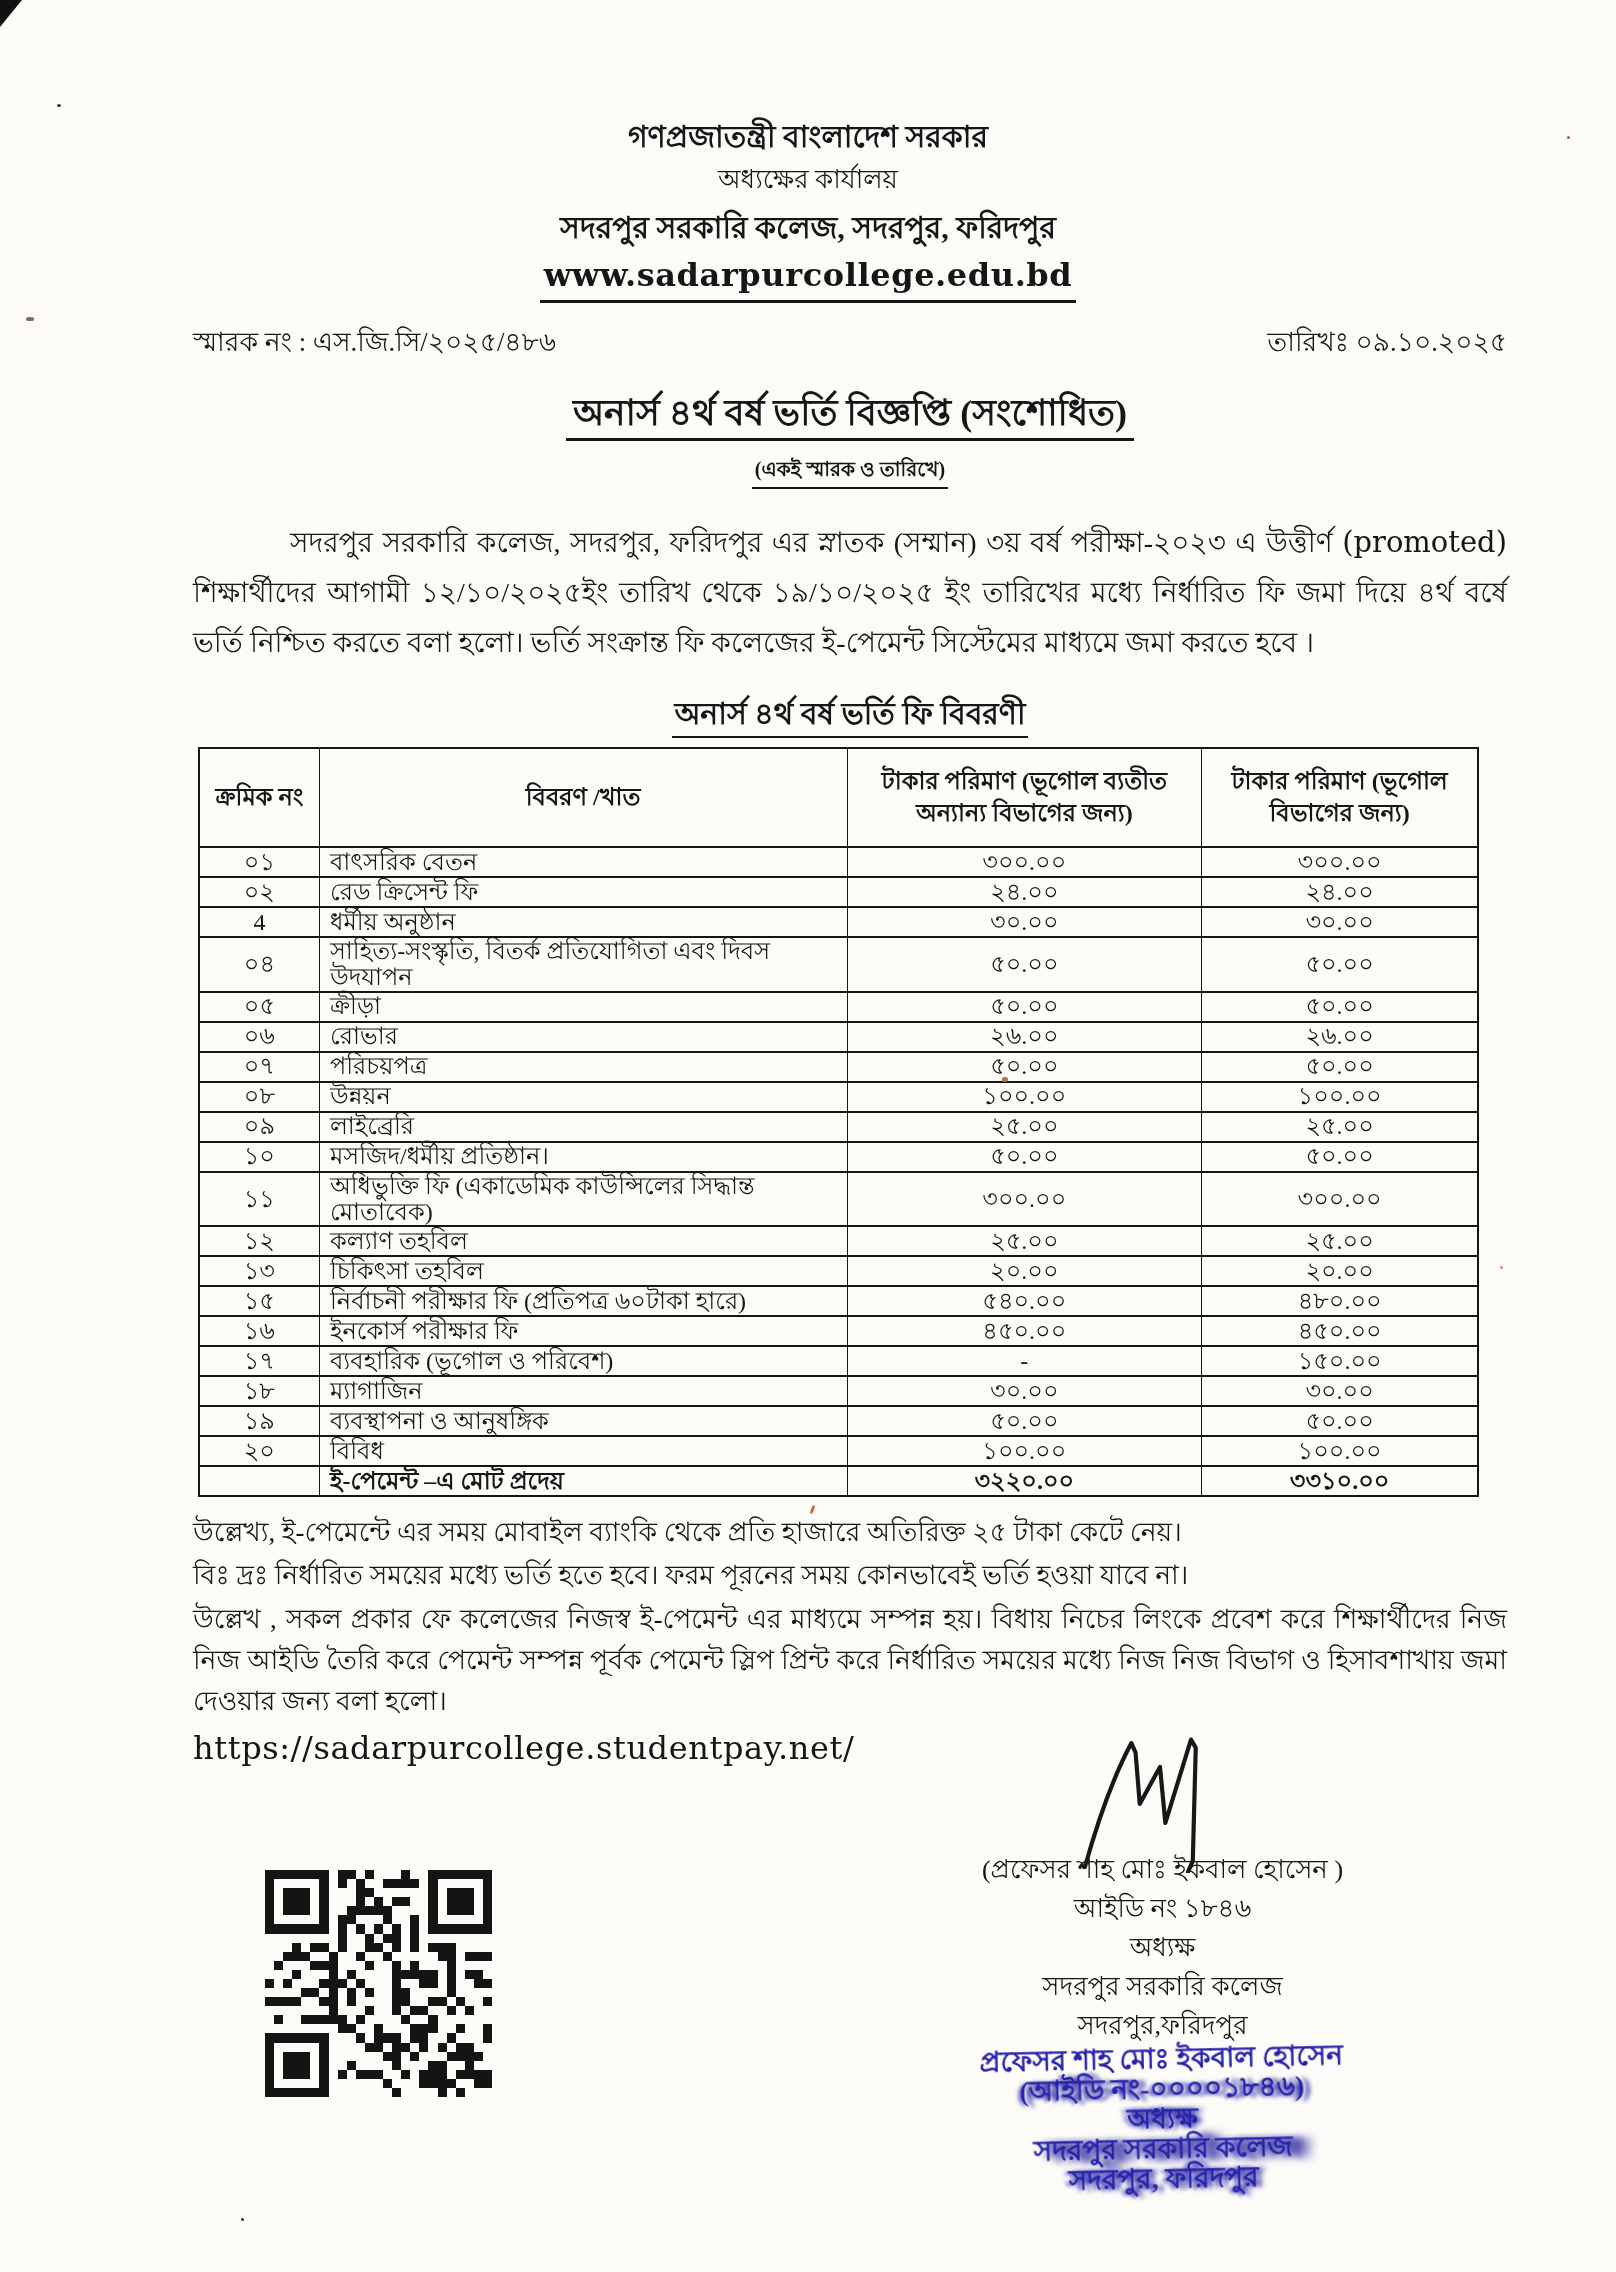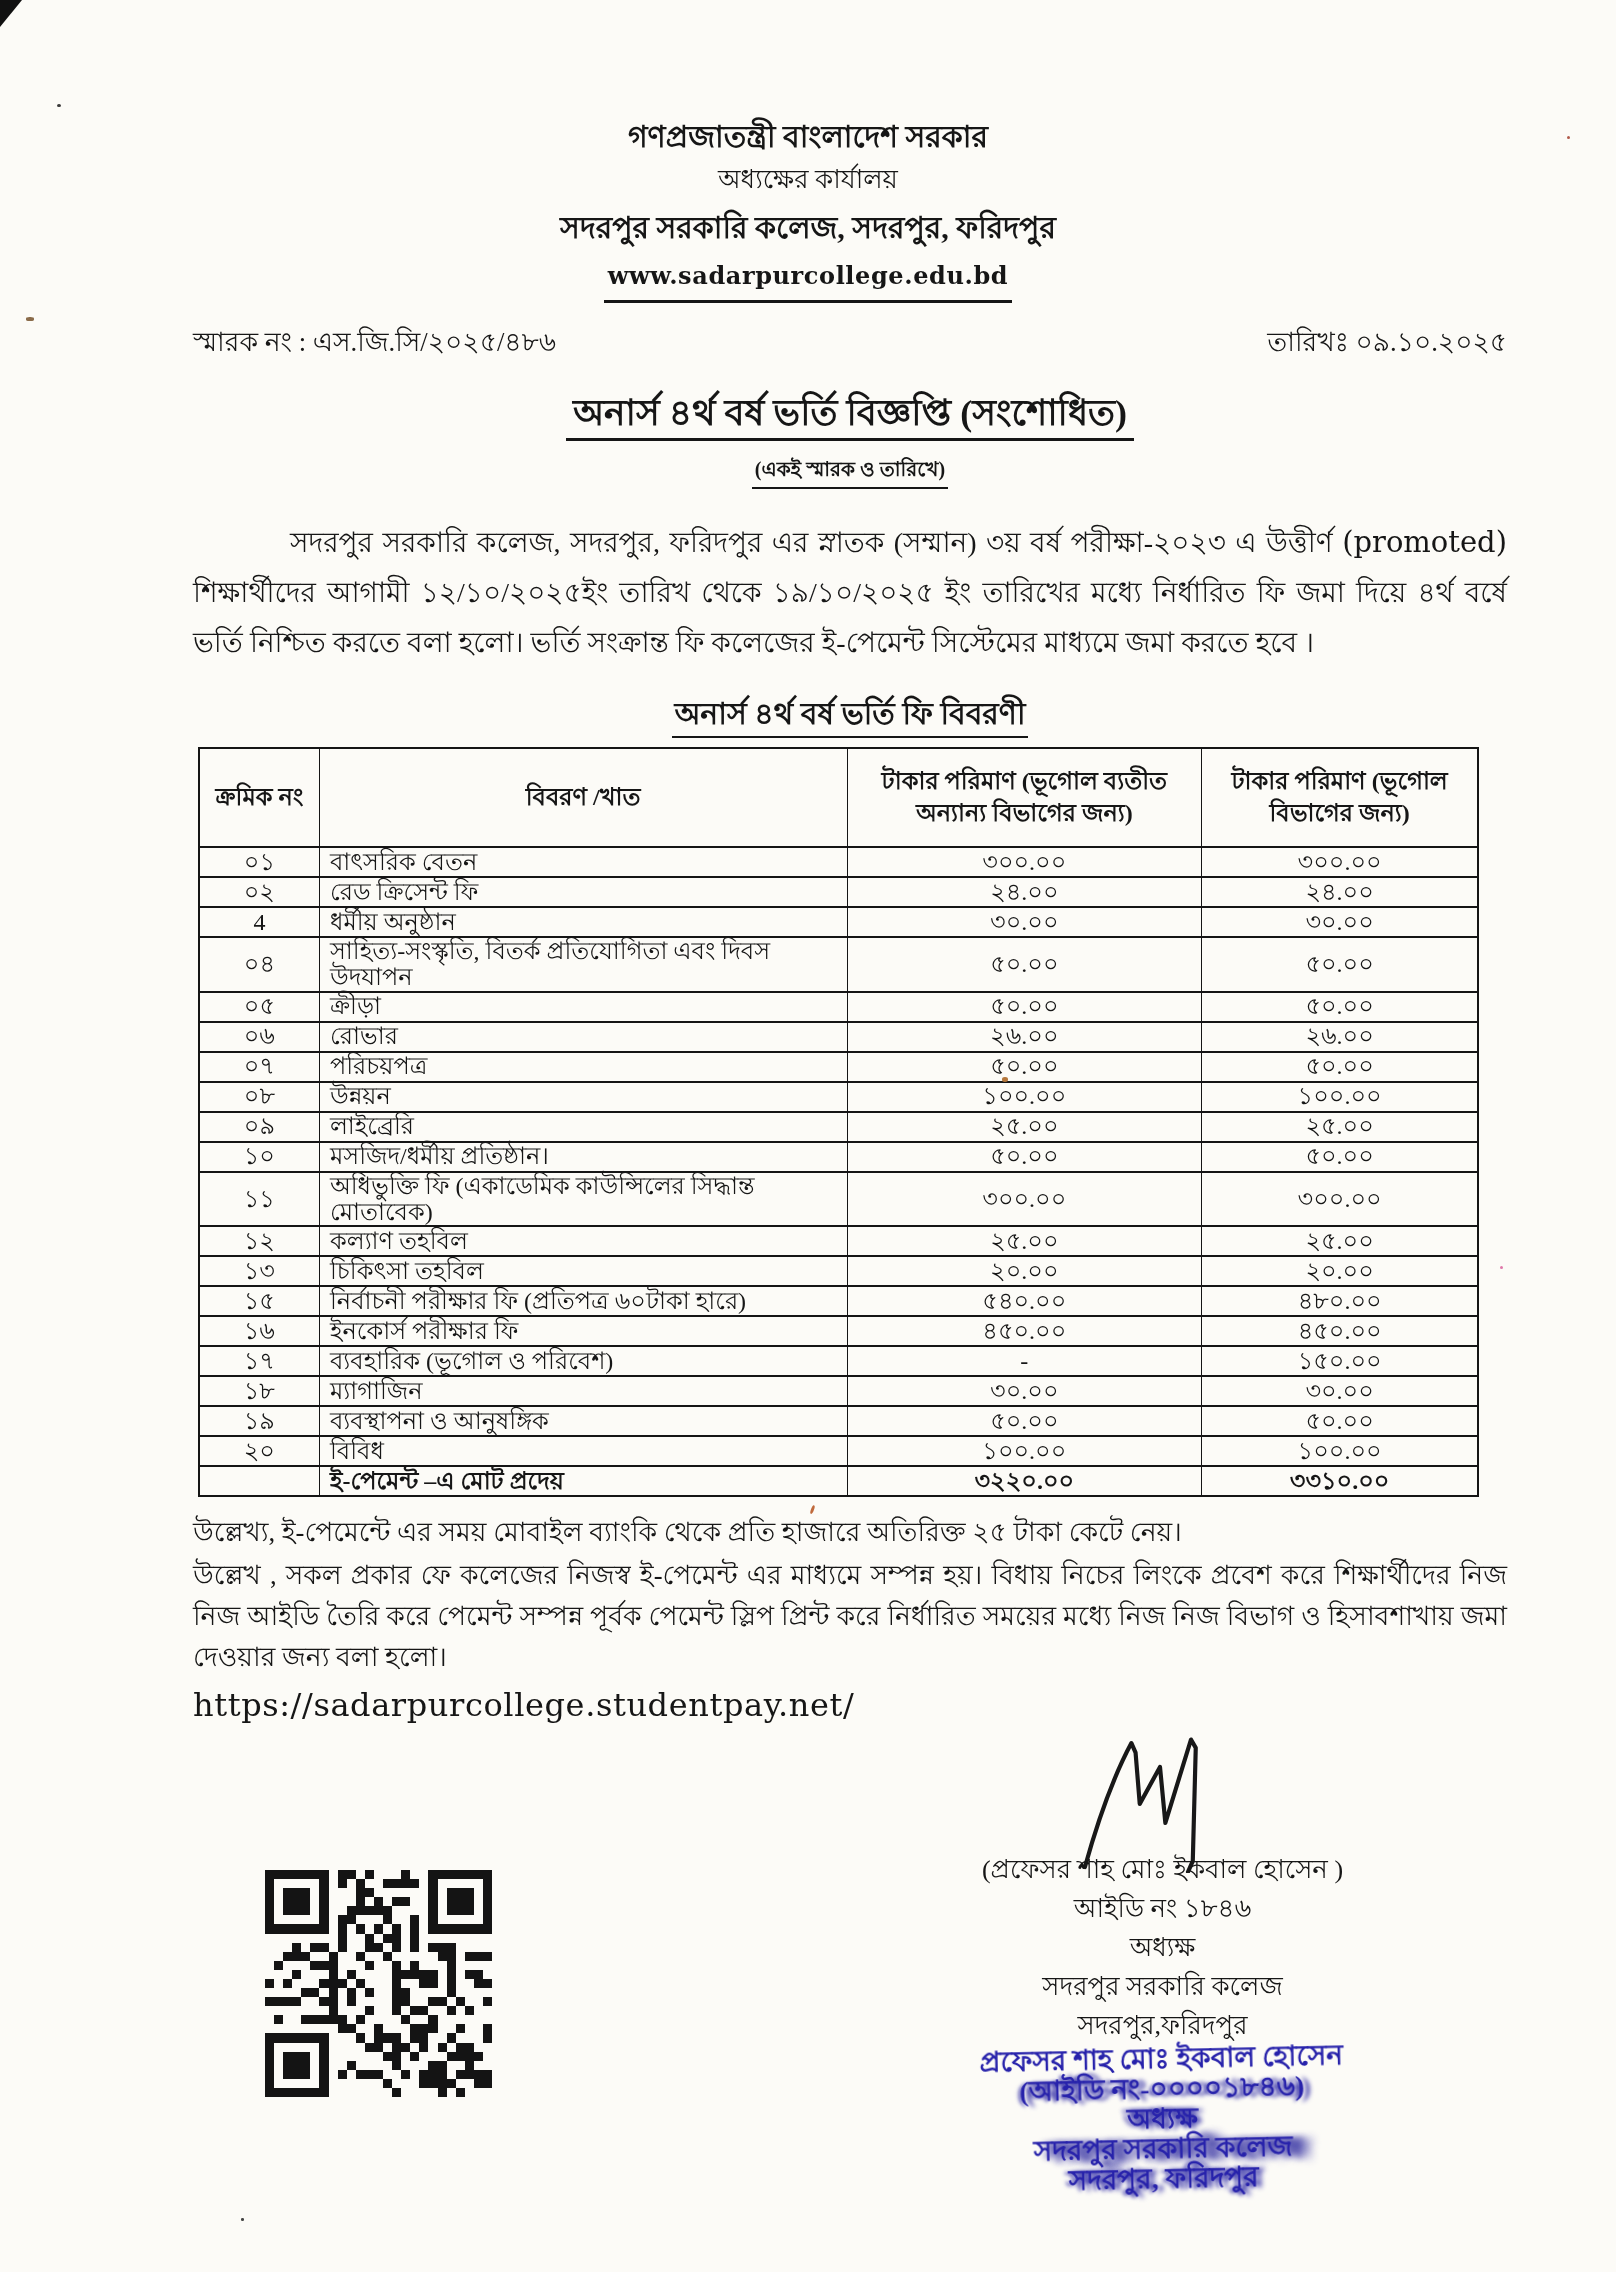--- a/index.html
+++ b/index.html
@@ -11,21 +11,21 @@
   .page{
     position:relative;width:1616px;height:2273px;
     background:#fcfbf7;color:#161616;overflow:hidden;
   }
   
   .doc-header{ text-align:center; padding-top:116px; }
   .h-gov{ font-size:30px; font-weight:bold; line-height:42px; }
   .h-office{ font-size:26px; line-height:44px; }
   .h-college{ font-size:30px; font-weight:bold; line-height:52px; }
   .h-site{ display:inline-block; font-family:"DejaVu Serif", serif;
-           font-size:24px; font-weight:bold; line-height:43px;
+           font-size:32px; font-weight:bold; line-height:43px;
            border-bottom:3.2px solid #161616; padding:0 3.9px 2.6px 3.9px; letter-spacing:0.6px;}
   .content{ margin:0 109px 0 193px; }
   
   .memo-row{ display:flex; justify-content:space-between; margin-top:22px;
              font-size:26.6px; line-height:34px;}
   
   .title-wrap{ text-align:center; margin-top:34px; }
   .doc-title{ display:inline-block; font-size:36px; font-weight:bold;
               border-bottom:3.2px solid #161616; padding:0 6.5px 5.2px 6.5px; line-height:40px;}
   .subtitle-wrap{ text-align:center; margin-top:13px; }
@@ -249,20 +249,21 @@
           <td class="c-sl"></td>
           <td class="c-desc">ই-পেমেন্ট –এ মোট প্রদেয়</td>
           <td class="c-amt">৩২২০.০০</td>
           <td class="c-amt">৩৩১০.০০</td>
         </tr>
       </tbody>
     </table>
 
     <div class="notes">
       <p>উল্লেখ্য, ই-পেমেন্টে এর সময় মোবাইল ব্যাংকি থেকে প্রতি হাজারে অতিরিক্ত ২৫ টাকা কেটে নেয়।</p>
+      <p>বিঃ দ্রঃ নির্ধারিত সময়ের মধ্যে ভর্তি হতে হবে। ফরম পূরনের সময় কোনভাবেই ভর্তি হওয়া যাবে না।</p>
       <p class="note-long">উল্লেখ , সকল প্রকার ফে কলেজের নিজস্ব ই-পেমেন্ট এর মাধ্যমে সম্পন্ন হয়। বিধায় নিচের লিংকে প্রবেশ করে শিক্ষার্থীদের নিজ নিজ আইডি তৈরি করে পেমেন্ট সম্পন্ন পূর্বক পেমেন্ট স্লিপ প্রিন্ট করে নির্ধারিত সময়ের মধ্যে নিজ নিজ বিভাগ ও হিসাবশাখায় জমা দেওয়ার জন্য বলা হলো।</p>
       <div class="pay-url">https://sadarpurcollege.studentpay.net/</div>
     </div>
   </div>
 
   <svg class="qr" id="qr-svg" viewBox="0 0 25 25" shape-rendering="crispEdges">
       <rect x="0" y="0" width="7" height="7" fill="#141414"></rect>
       <rect x="1" y="1" width="5" height="5" fill="#fcfbf7"></rect>
       <rect x="2" y="2" width="3" height="3" fill="#141414"></rect>
       <rect x="18" y="0" width="7" height="7" fill="#141414"></rect>

